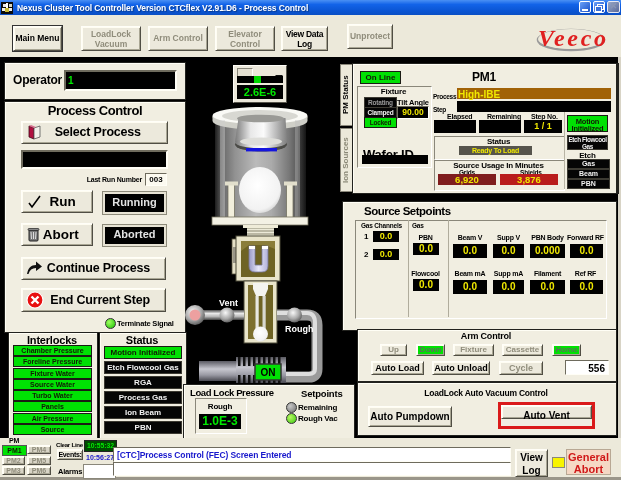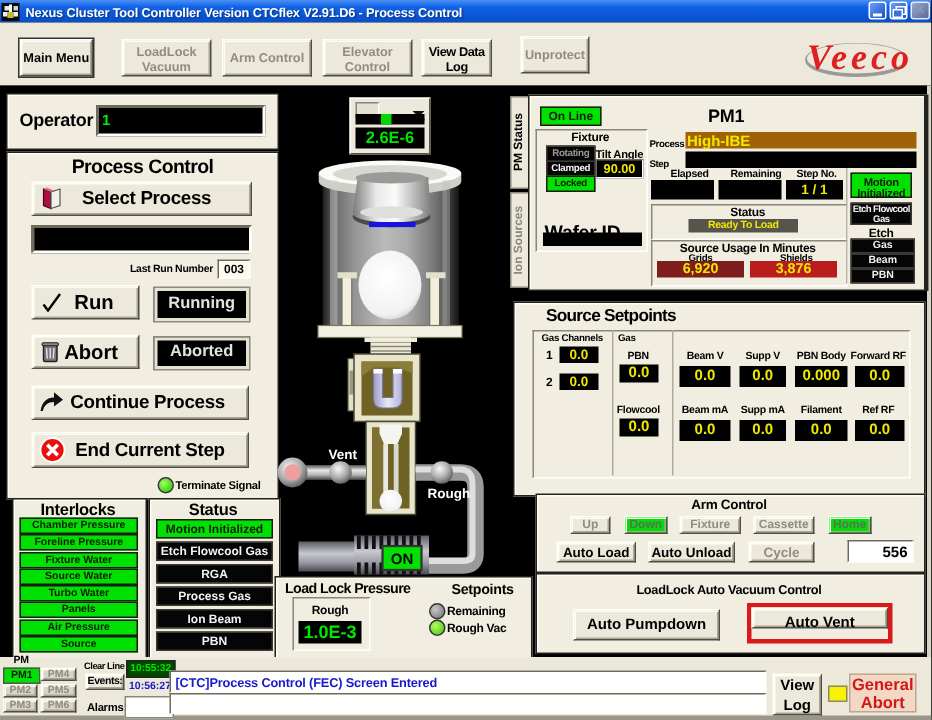--- a/index.html
+++ b/index.html
@@ -363,21 +363,21 @@
 <div class="btn dis" style="left:453px;top:344px;width:41px;height:12px;font-size:8px;line-height:10px">Fixture</div>
 <div class="btn dis" style="left:502px;top:344px;width:41px;height:12px;font-size:8px;line-height:10px">Cassette</div>
 <div class="btn" style="left:552px;top:344px;width:29px;height:12px;font-size:8px;line-height:10px;background:#00e103;color:#5c6e5c">Home</div>
 <div class="btn" style="left:371px;top:361px;width:53px;height:14px;font-size:9px;line-height:12px">Auto Load</div>
 <div class="btn" style="left:432px;top:361px;width:58px;height:14px;font-size:9px;line-height:12px">Auto Unload</div>
 <div class="btn dis" style="left:499px;top:361px;width:44px;height:14px;font-size:9px;line-height:12px">Cycle</div>
 <div class="a" style="left:565px;top:360px;width:44px;height:15px;background:#fff;border:1px solid;border-color:#6e6b5d #fffef6 #fffef6 #6e6b5d;font-size:10px;font-weight:bold;text-align:right;line-height:15px;box-sizing:border-box"><span style="margin-right:3px">556</span></div>
 
 <div class="panel" style="left:357px;top:382px;width:258px;height:52px"></div>
 <div class="lbl" style="left:357px;top:388px;width:258px;text-align:center;font-size:8.5px">LoadLock Auto Vacuum Control</div>
-<div class="btn" style="left:382px;top:406px;width:98px;height:21px;font-size:10px;line-height:19px">Auto Pumpdown</div>
+<div class="btn" style="left:368px;top:406px;width:84px;height:21px;font-size:10px;line-height:19px">Auto Pumpdown</div>
 <div class="a" style="left:498px;top:402px;width:97px;height:27px;border:3px solid #da1a1a;box-sizing:border-box">
     <div class="btn" style="left:0;top:0;width:91px;height:14px;font-size:10px;line-height:19px">Auto Vent</div>
   </div>
 
 <div class="a" style="left:0;top:438px;width:621px;height:42px;background:#ece9da"></div>
 <div class="a" style="left:0;top:477px;width:621px;height:3px;background:#9a968a"></div>
 <div class="lbl" style="left:9px;top:437px;font-size:7px">PM</div>
 <div class="gr" style="left:2px;top:445px;width:23px;height:9px;font-size:7px;line-height:9px;border-color:#555">PM1</div>
 <div class="btn dis" style="left:27px;top:445px;width:24px;height:9px;font-size:7px;line-height:8px;background:#d8d4c6">PM4</div>
 <div class="btn dis" style="left:2px;top:455.5px;width:23px;height:9px;font-size:7px;line-height:8px;background:#d8d4c6">PM2</div>

